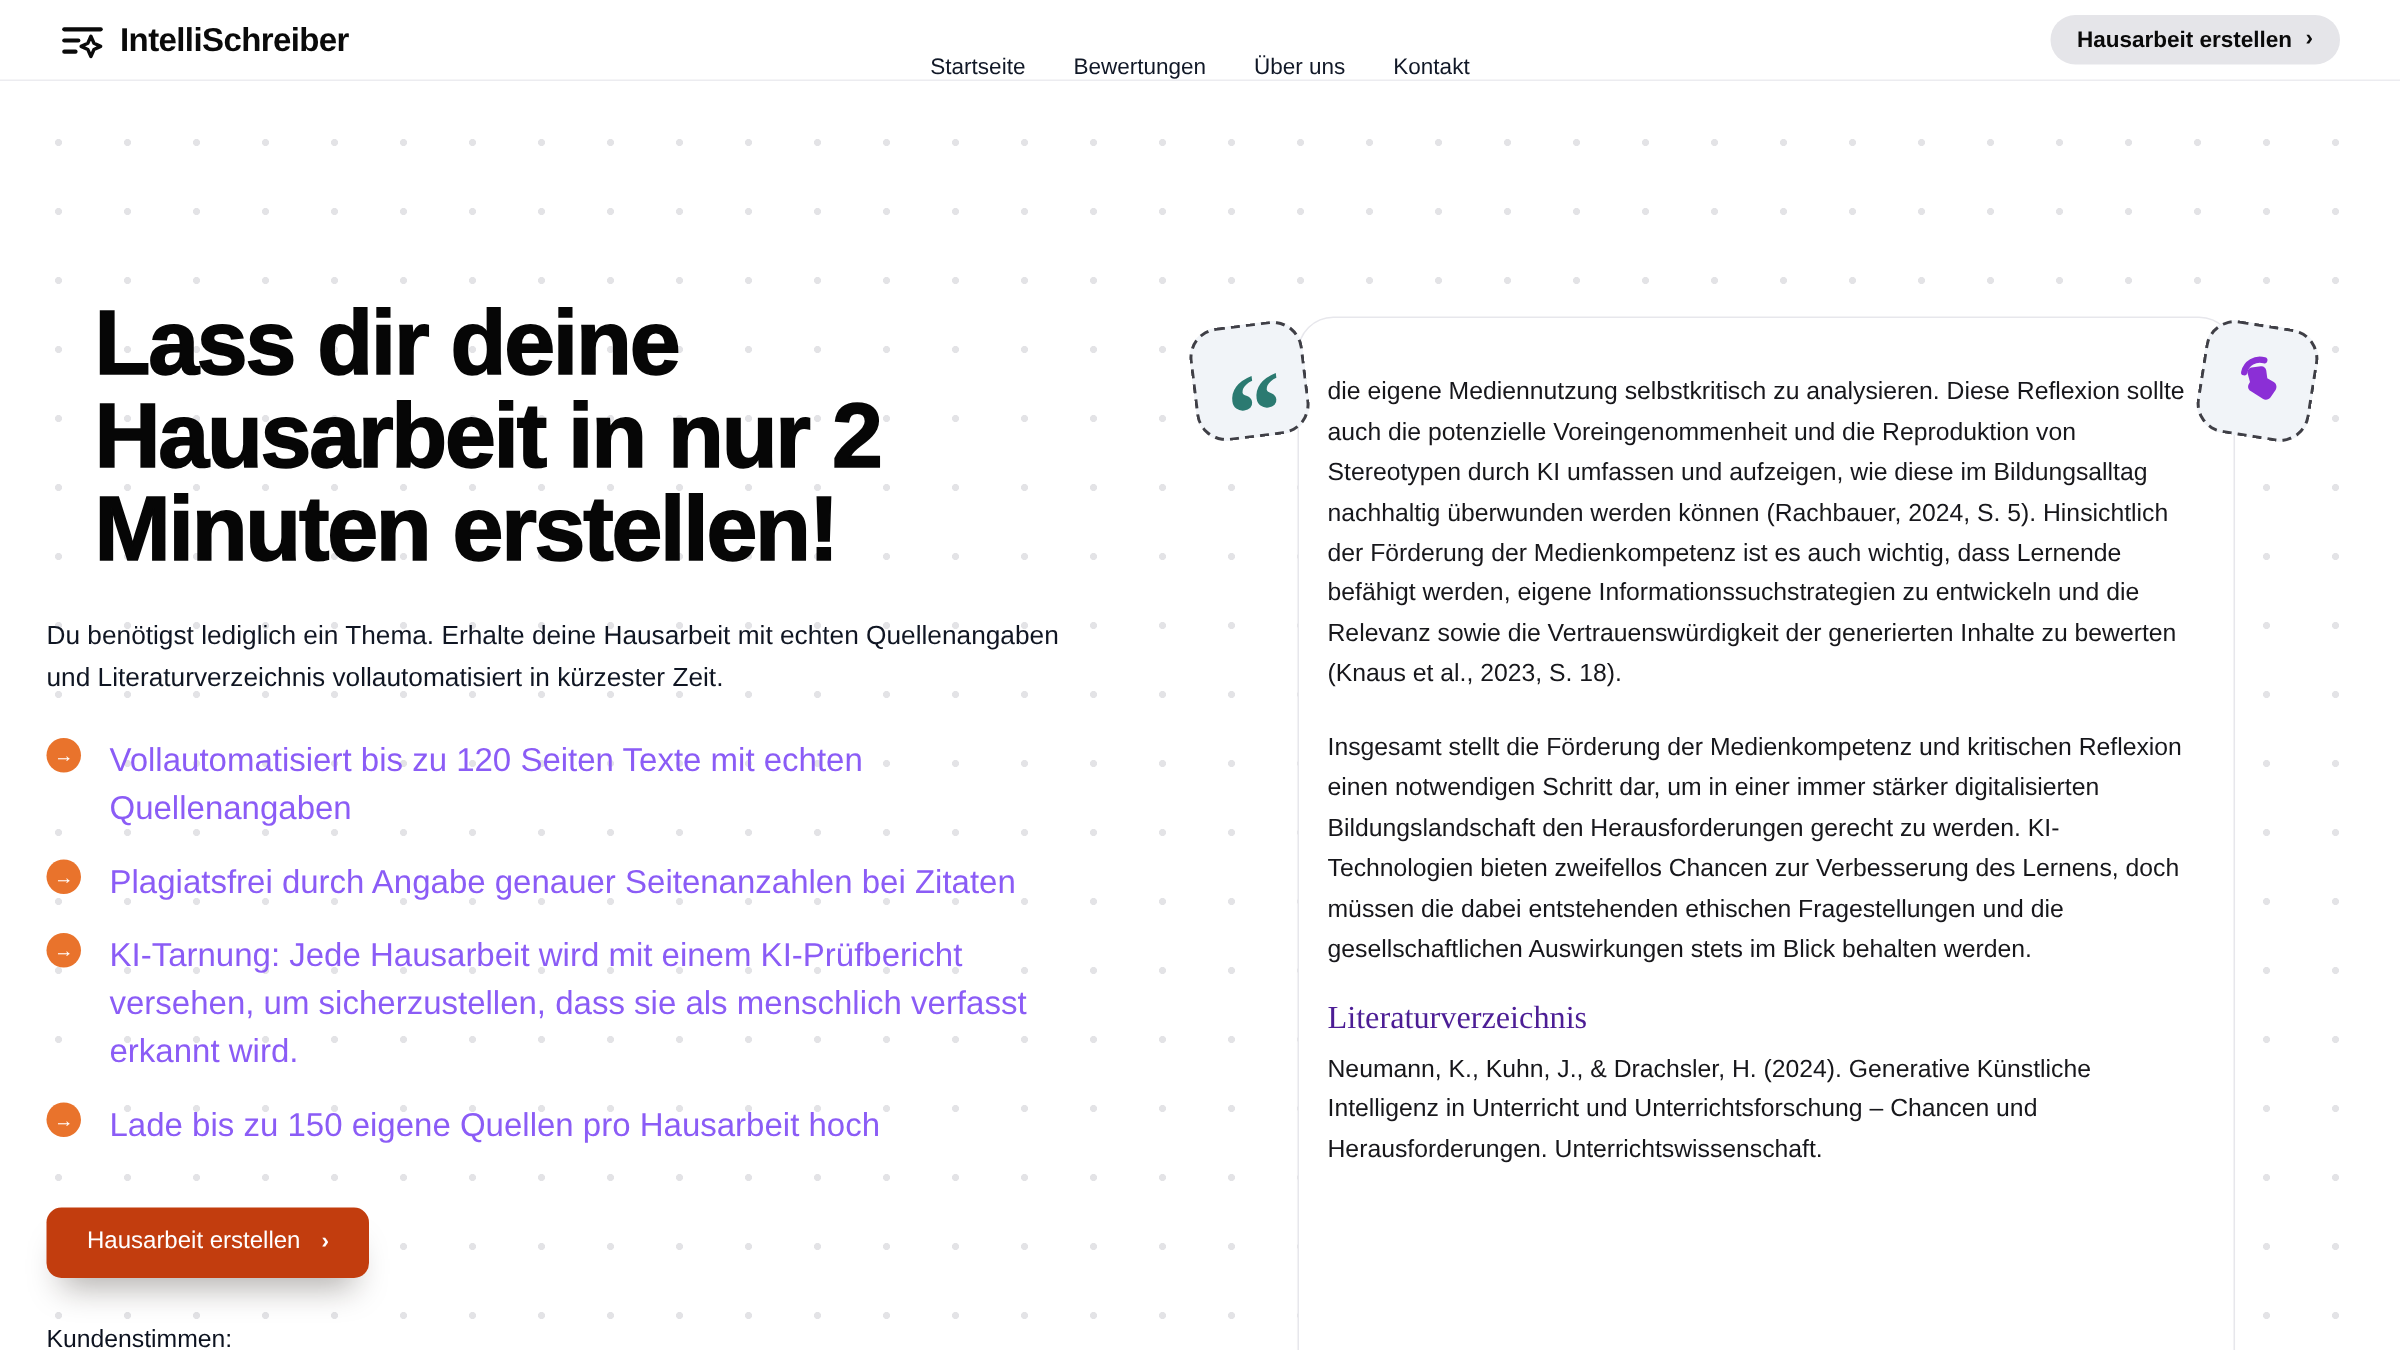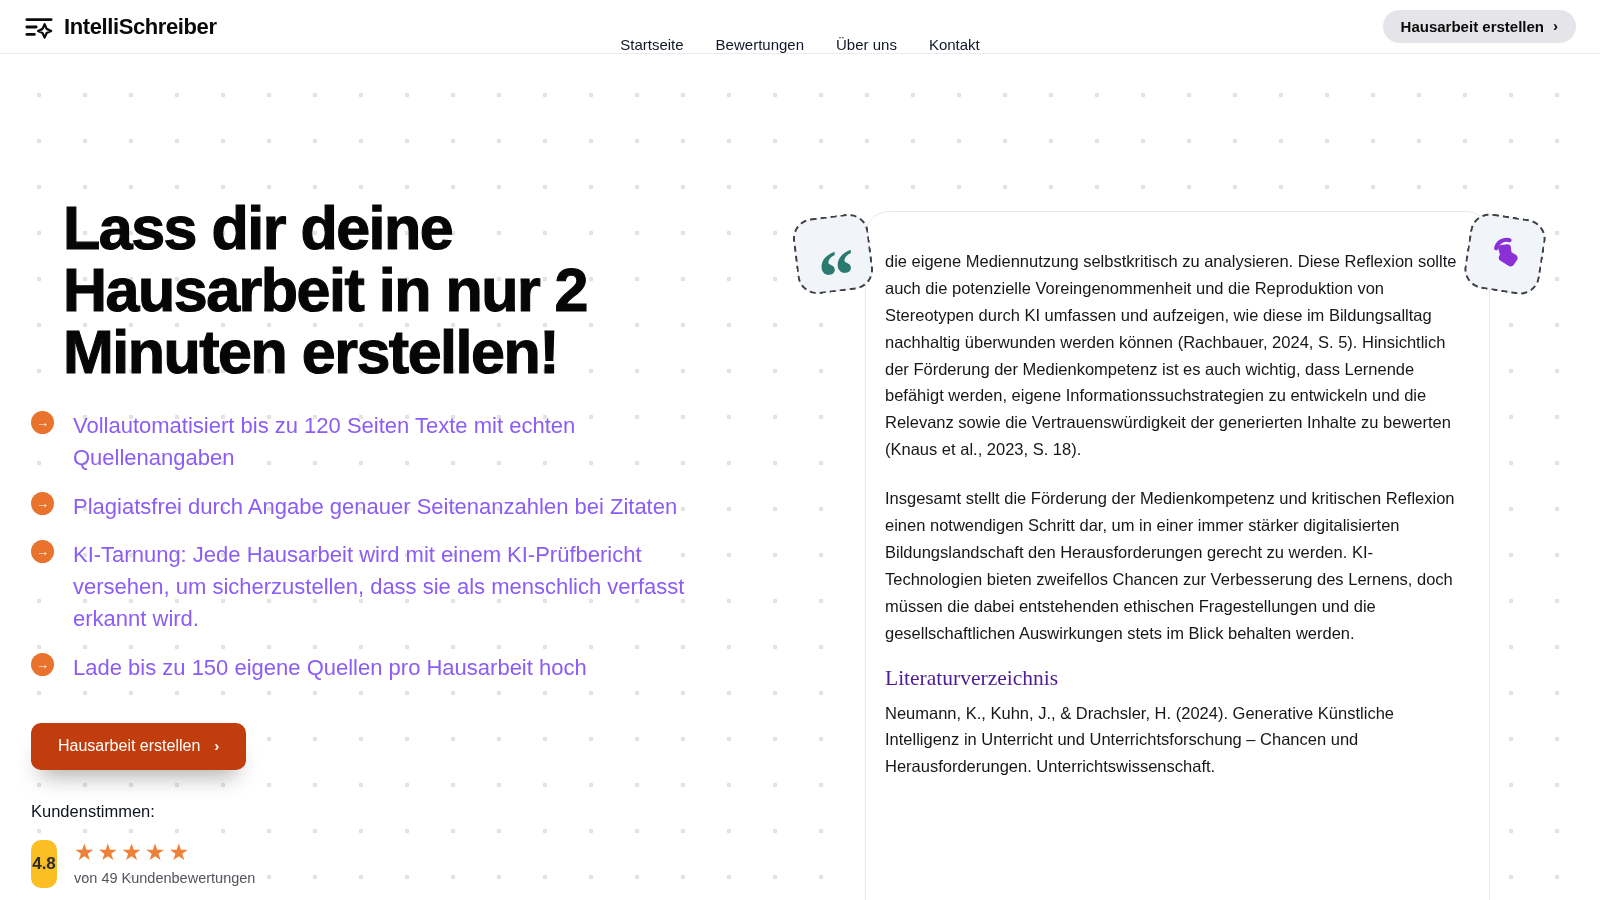--- a/index.html
+++ b/index.html
@@ -19,21 +19,21 @@
     background-position: 16px 18px;
     z-index: 0;
   }
 
   
   header {
     position: relative; z-index: 5;
     height: 54px; background: #ffffff;
     border-bottom: 1px solid #ececf0;
     display: flex; align-items: center;
-    padding: 0 24px;
+    padding: 0 40px;
   }
   .brand { display: flex; align-items: center; gap: 10px; cursor: pointer; }
   .brand svg { display: block; }
   .brand-name { font-size: 22px; font-weight: 700; letter-spacing: -0.4px; color: #0a0a0a; }
   nav {
     position: absolute; left: 50%; transform: translateX(-50%);
     display: flex; gap: 32px; align-items: center; margin-top: 36px;
   }
   .nav-link { font-size: 15px; color: #111827; cursor: pointer; text-decoration: none; }
   .header-cta {
@@ -154,20 +154,21 @@
   </button>
 </header>
 
 <section class="hero">
   <h1>
     <span>Lass dir deine</span>
     <span>Hausarbeit in nur 2</span>
     <span>Minuten erstellen!</span>
   </h1>
 
+  <p class="subtitle">Du benötigst lediglich ein Thema. Erhalte deine Hausarbeit mit echten Quellenangaben und Literaturverzeichnis vollautomatisiert in kürzester Zeit.</p>
 
   <ul class="bullets">
     <li class="bullet">
       <span class="bullet-ico">→</span>
       <span class="bullet-text">Vollautomatisiert bis zu 120 Seiten Texte mit echten Quellenangaben</span>
     </li>
     <li class="bullet">
       <span class="bullet-ico">→</span>
       <span class="bullet-text">Plagiatsfrei durch Angabe genauer Seitenanzahlen bei Zitaten</span>
     </li>

